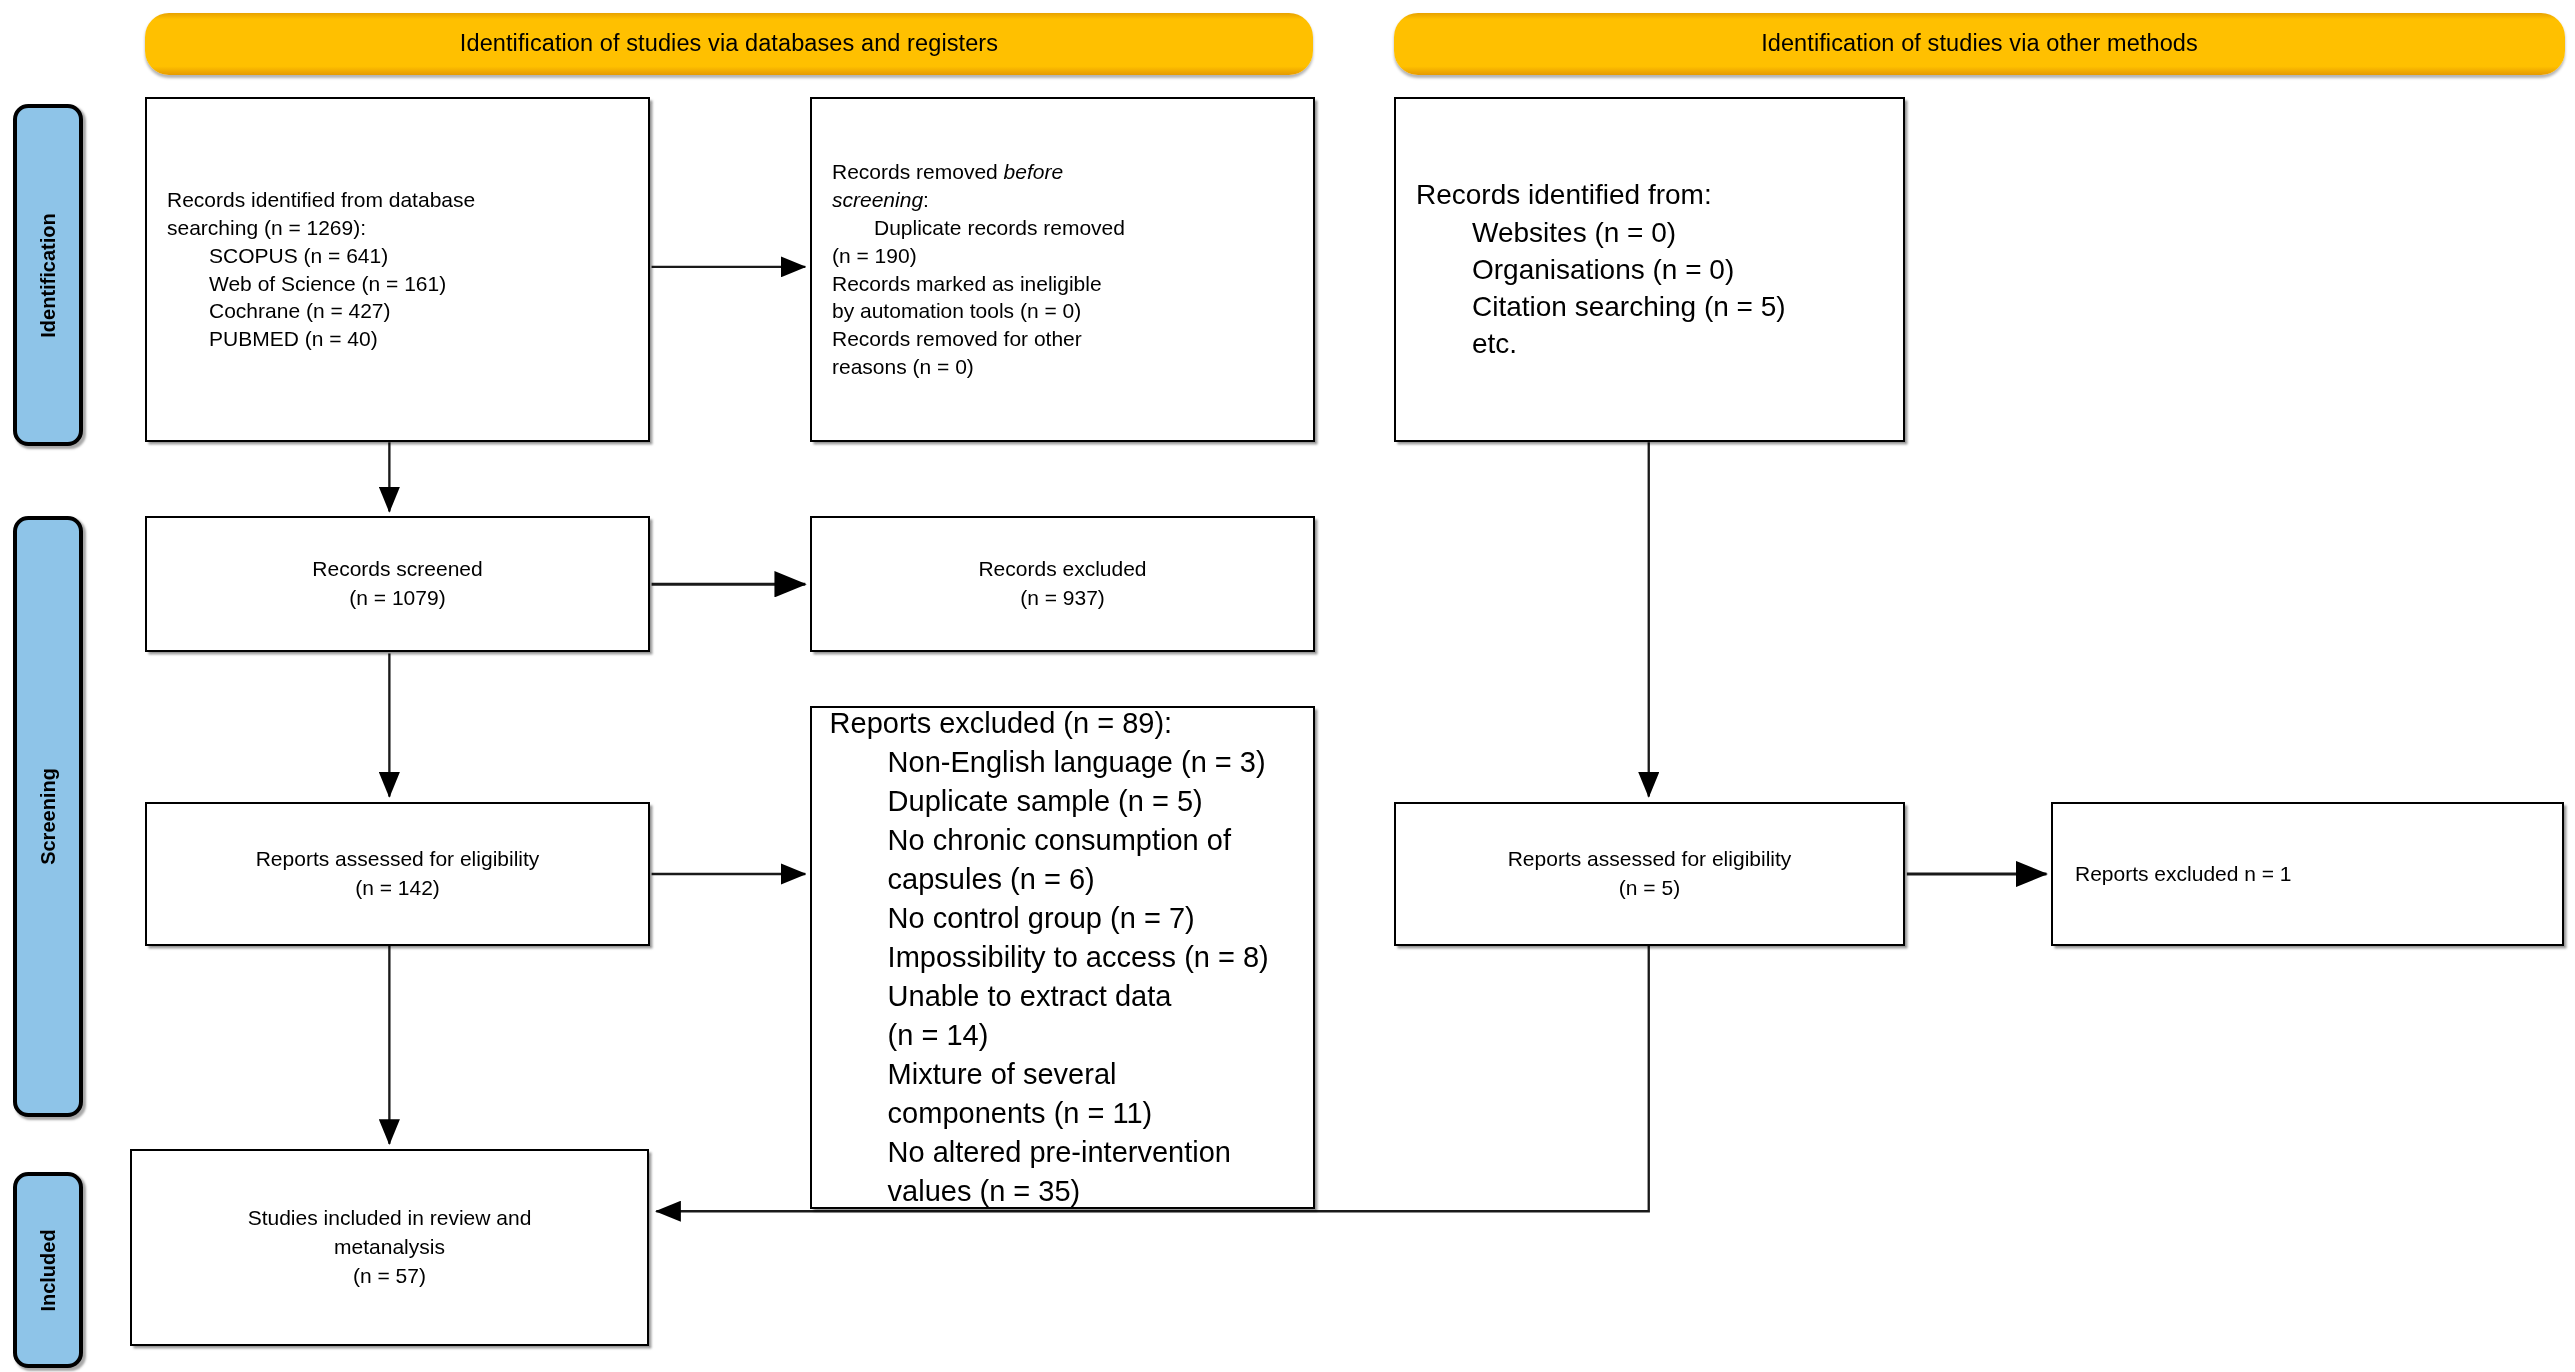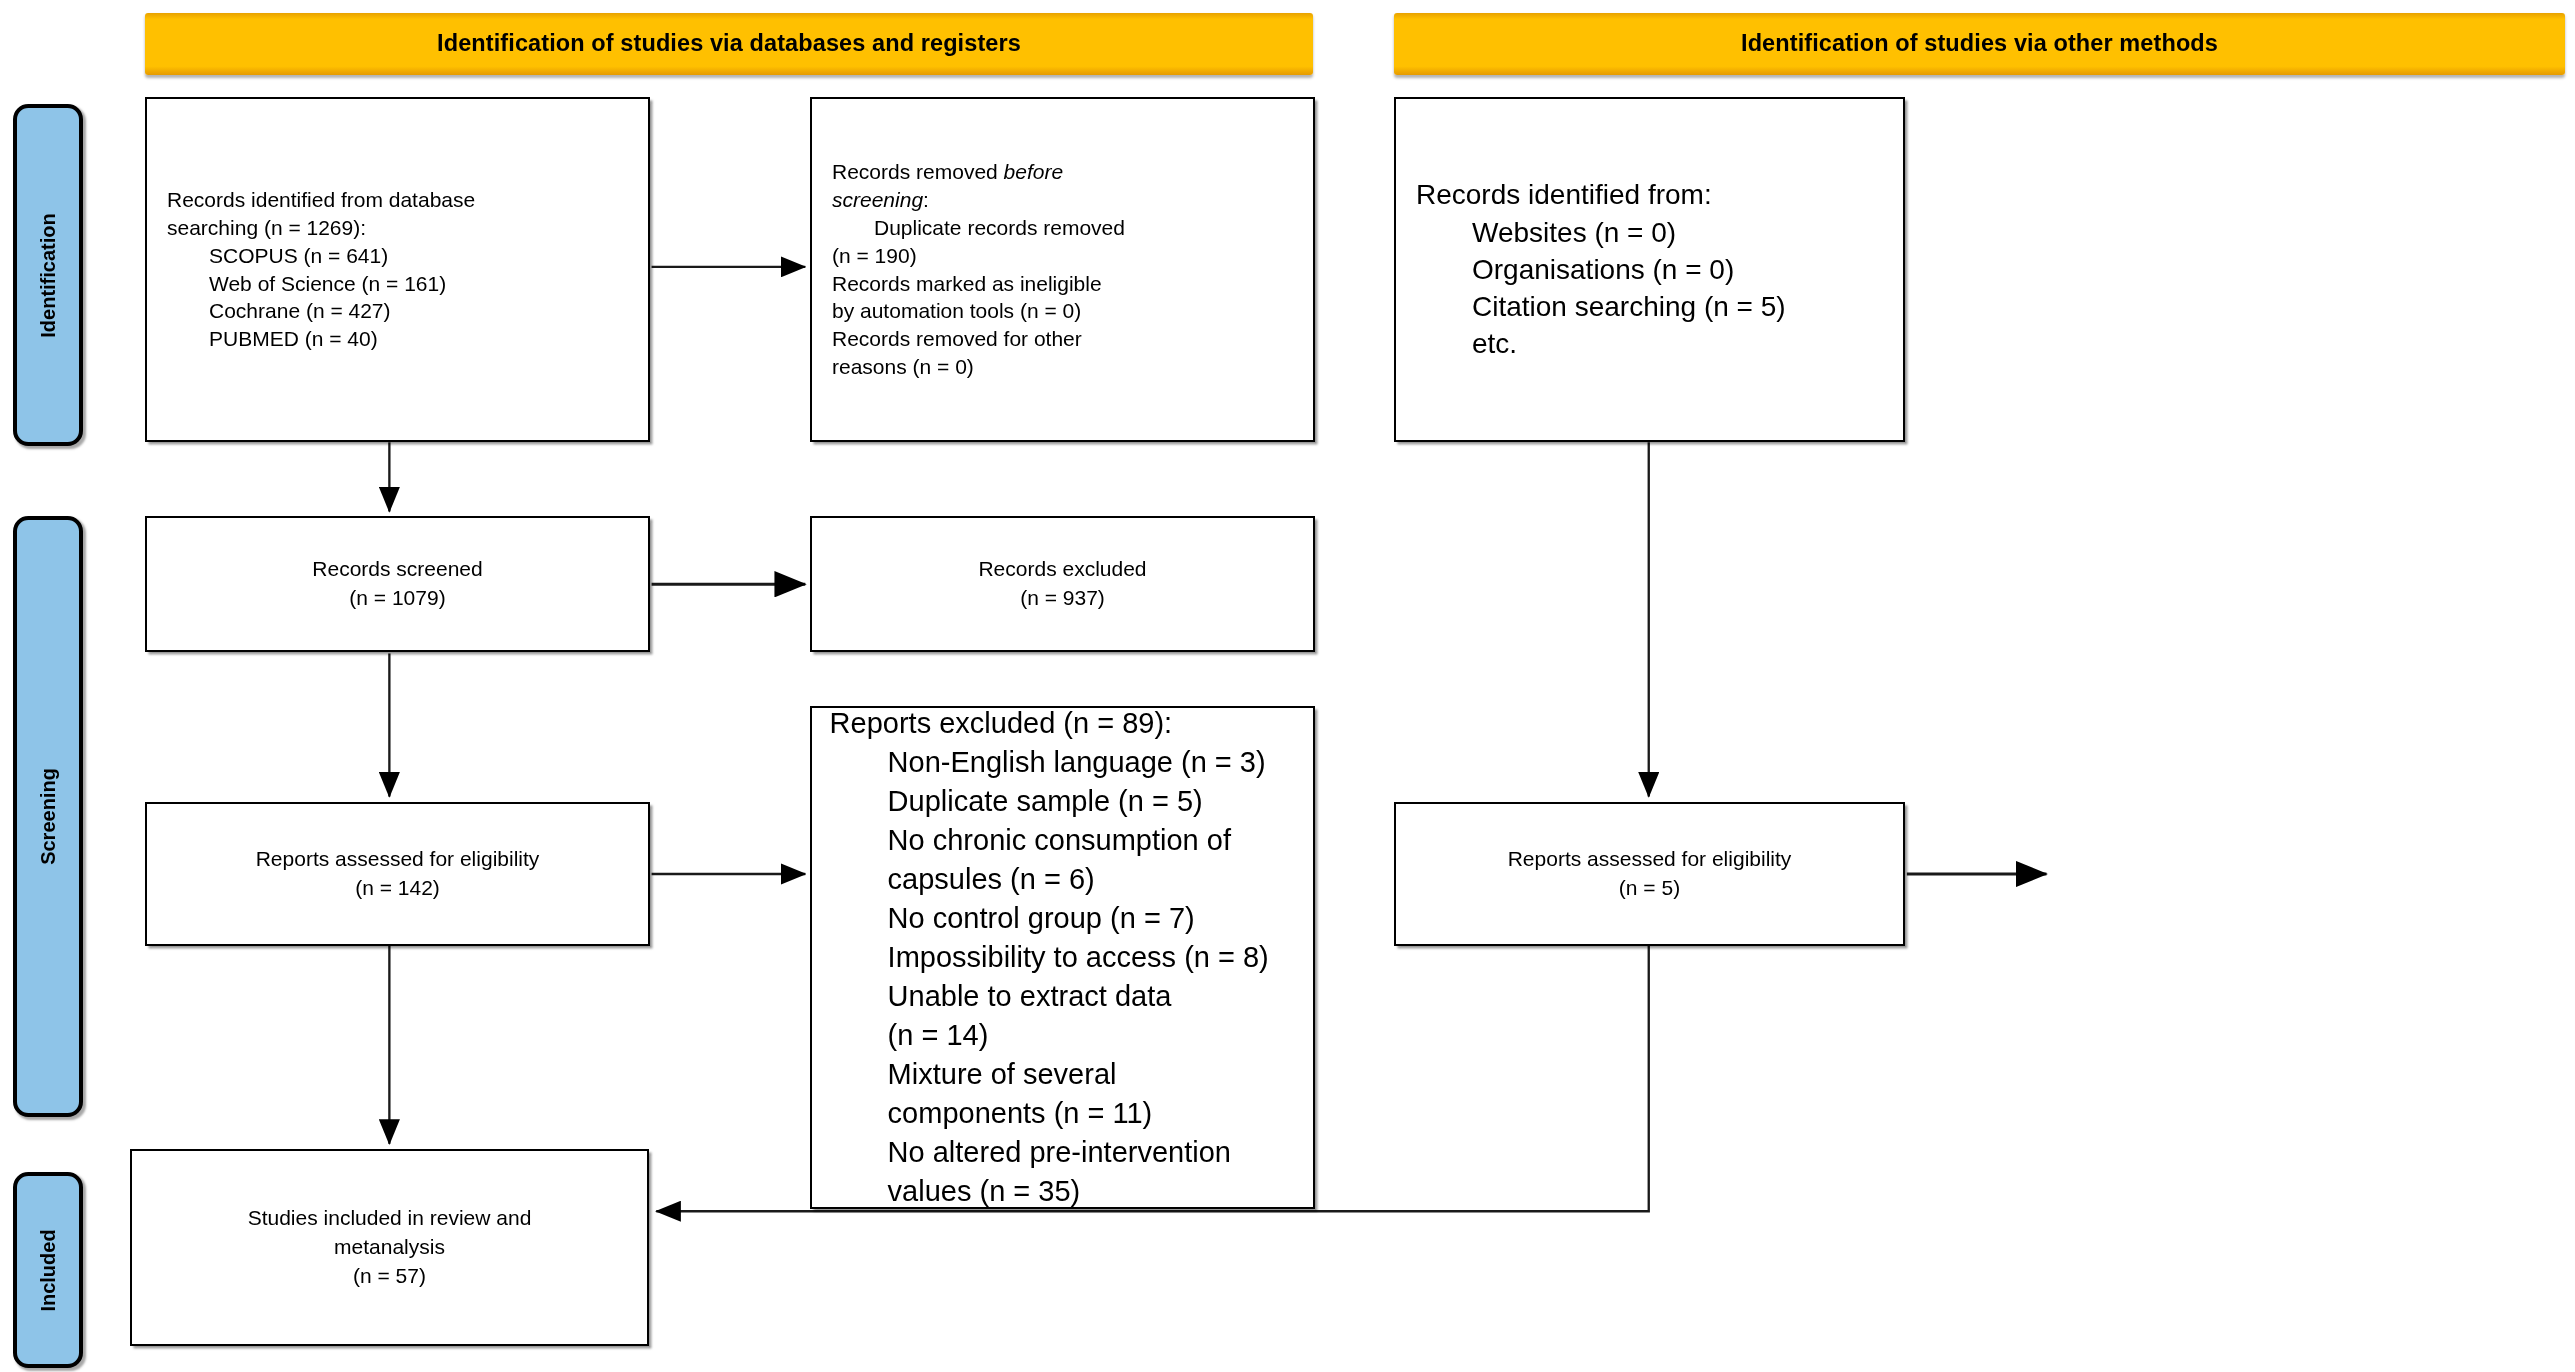--- a/index.html
+++ b/index.html
@@ -14,27 +14,27 @@
     width: 2576px;
     height: 1372px;
     background: #ffffff;
     overflow: hidden;
   }
 
   
   .stage-header {
     position: absolute;
     background: linear-gradient(180deg, #E8A200 0%, #FFC000 10%, #FFC000 86%, #E59A00 100%);
-    border-radius: 3px;
+    border-radius: 24px;
     box-shadow: 0 2.9px 2.9px rgba(0,0,0,0.30);
     display: flex;
     align-items: center;
     justify-content: center;
     color: #000000;
-    font-weight: bold;
+    font-weight: normal;
     letter-spacing: 0.1px;
     text-align: center;
     line-height: 1.1;
   }
 
   
   .phase-bar {
     position: absolute;
     background: #8EC4E8;
     border: 4.1px solid #000000;
@@ -212,15 +212,20 @@
     </div>
   </div>
 
   <div class="flow-box centered" style="left:1394px; top:802px; width:511px; height:144px; padding:0 15.3px; font-size:21px; line-height:1.38;">
     <div class="lines">
       <div class="line">Reports assessed for eligibility</div>
       <div class="line">(n = 5)</div>
     </div>
   </div>
 
+  <div class="flow-box left" style="left:2051px; top:802px; width:513px; height:144px; padding:0 22px; font-size:21px; line-height:1.38;">
+    <div class="lines">
+      <div class="line">Reports excluded n = 1</div>
+    </div>
+  </div>
 
 </div>
 
 
 </body></html>

